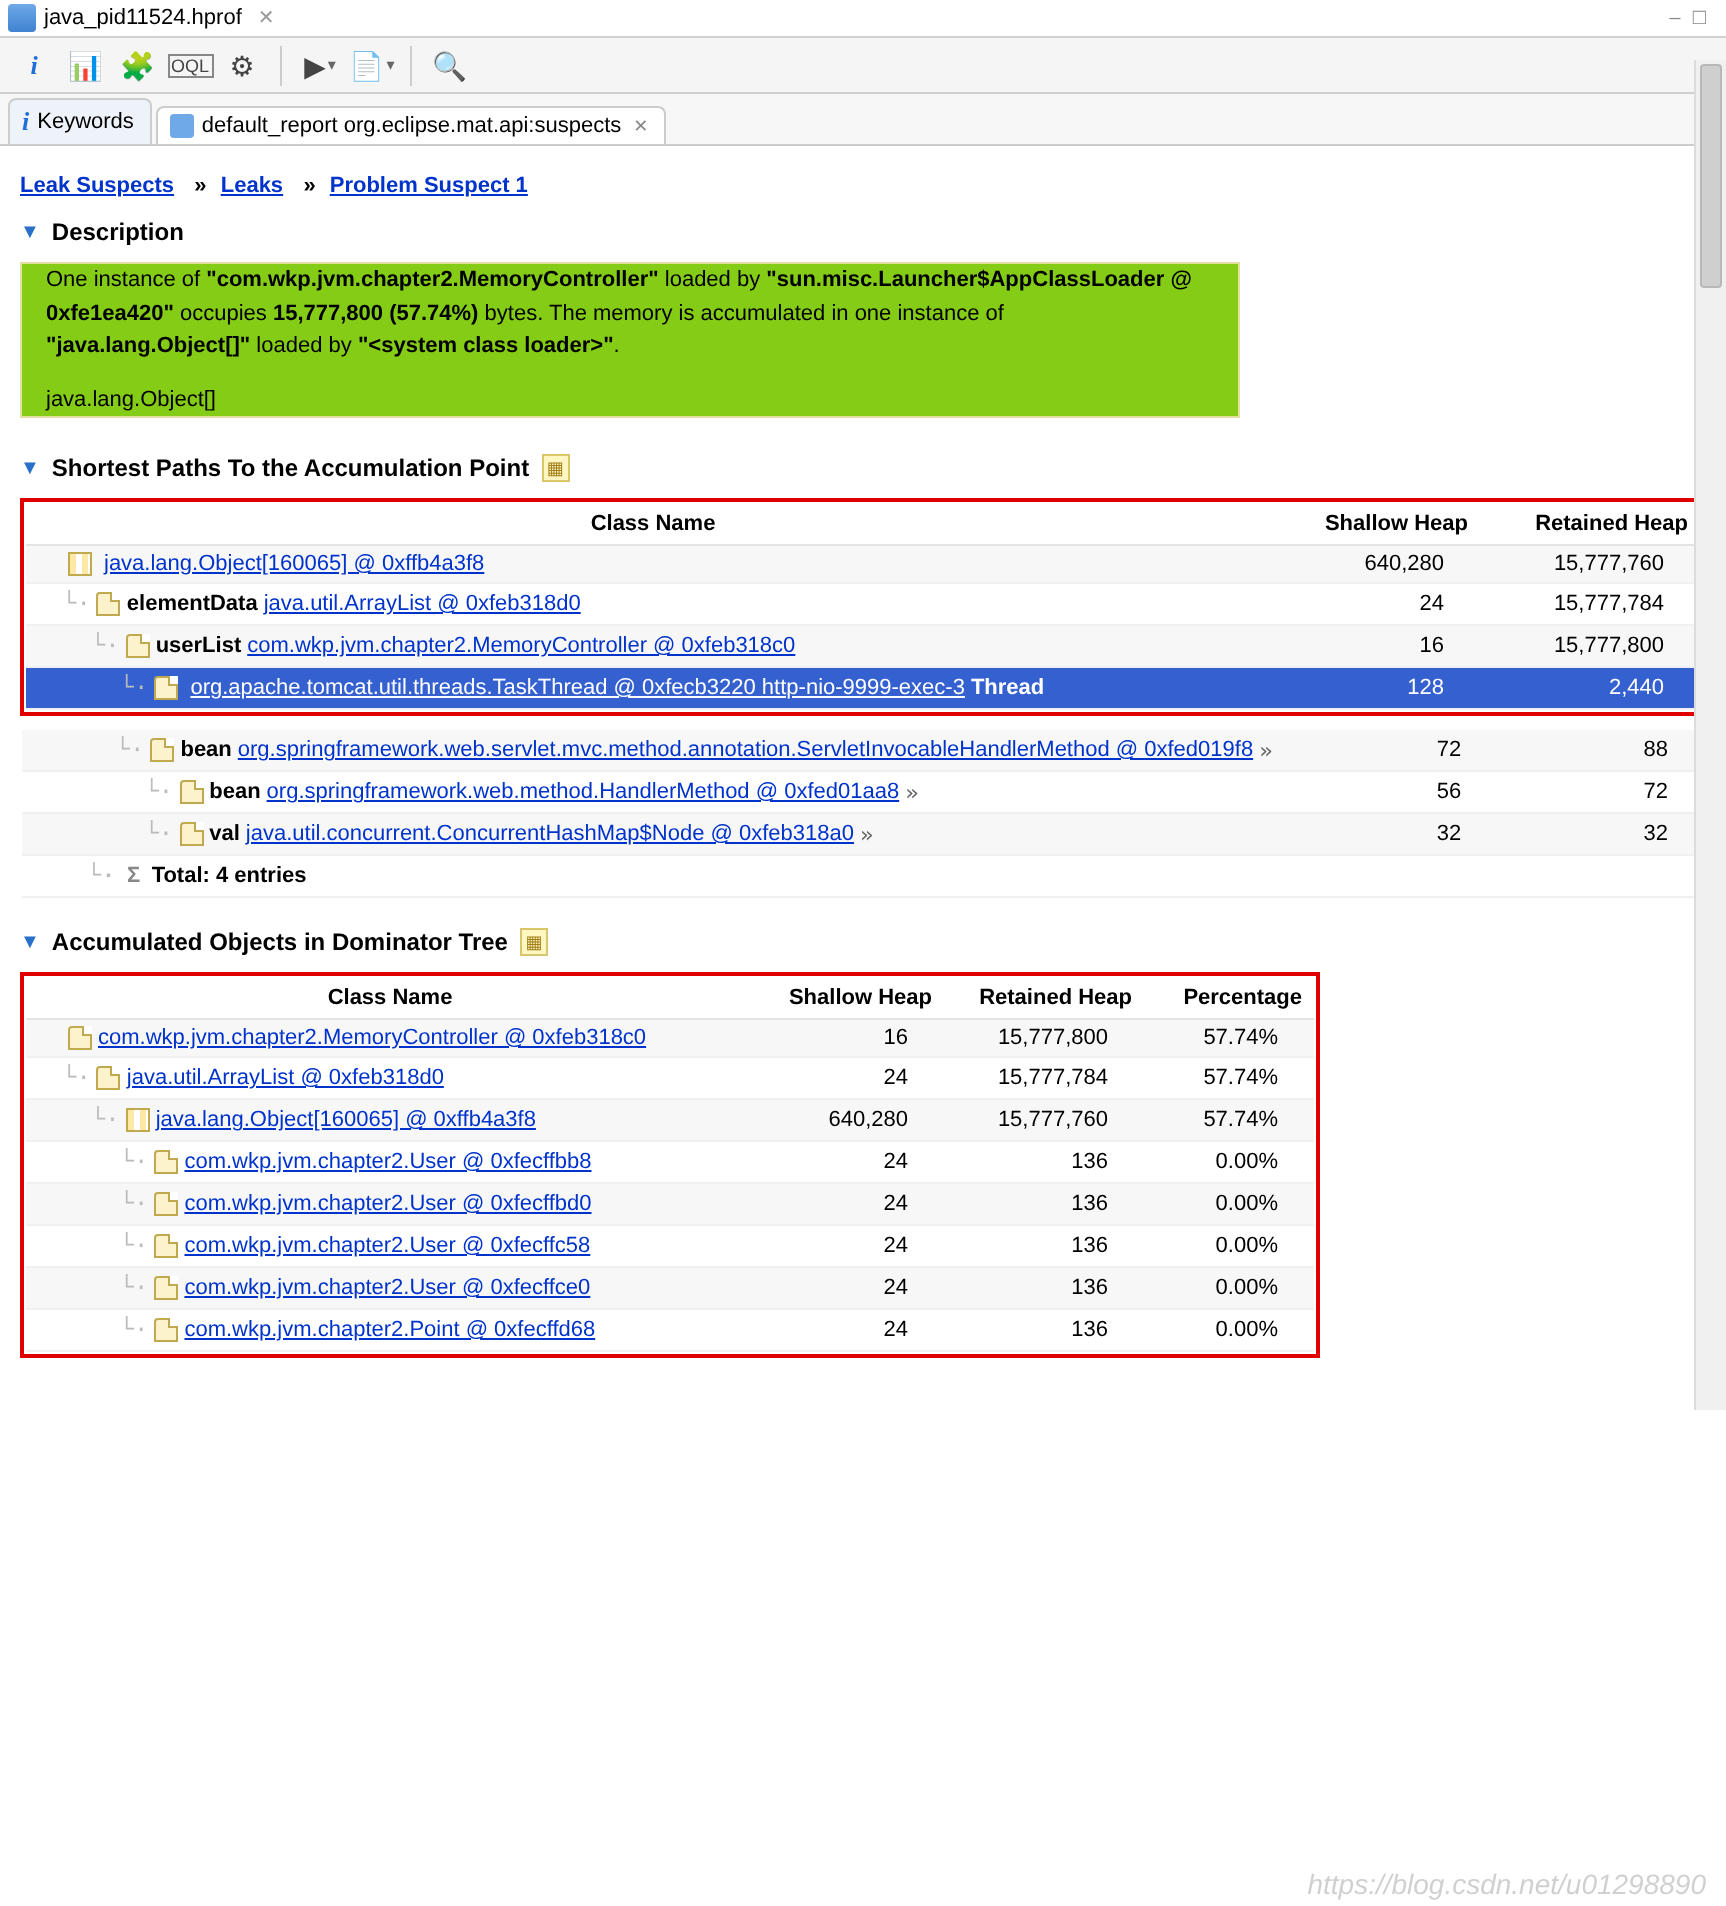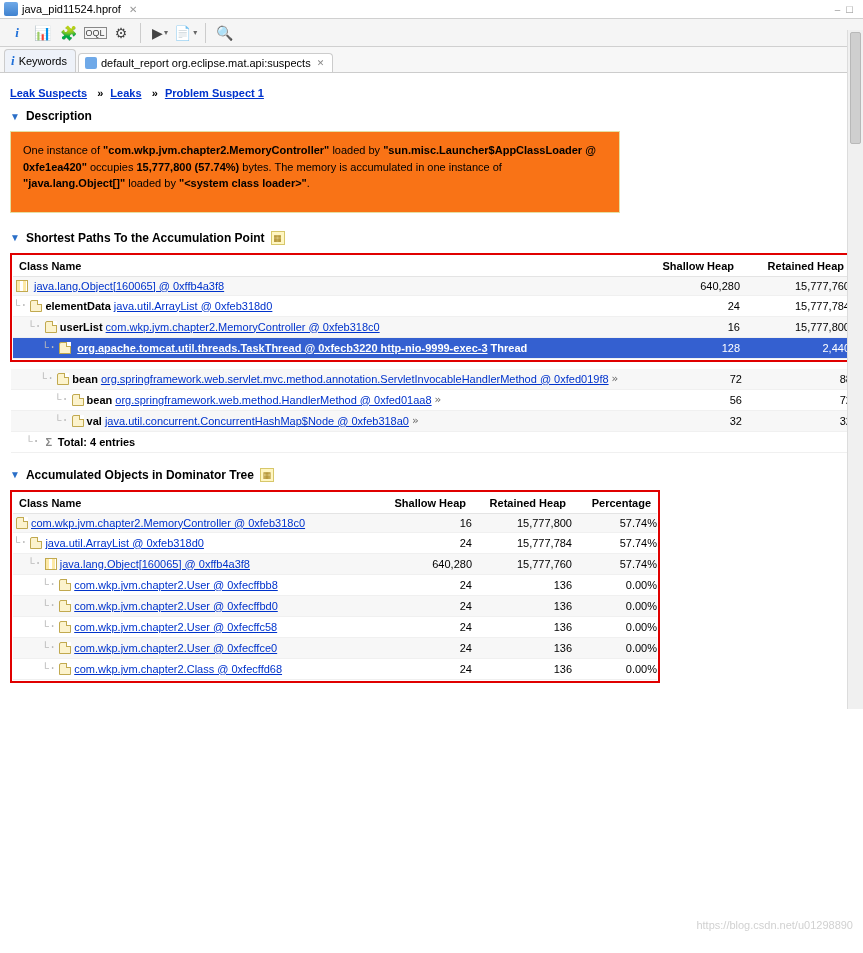--- a/index.html
+++ b/index.html
@@ -87,52 +87,52 @@
   .section-hd .tw { color: #2a6fc8; font-size: 10px; }
   .section-hd .ttl { font-weight: bold; font-size: 12px; }
   .section-hd .query-icon {
     width: 14px; height: 14px;
     display: inline-flex; align-items: center; justify-content: center;
     border: 1px solid #d7c76a; background: #fff6c2;
     font-size: 9px; color: #a37f17;
   }
 
   .desc-box {
-    background: #f97316;
+    background: #84cc16;
     border: 1px solid #e5dfa2;
-    padding: 10px 12px;
+    padding: 0 12px;
     max-width: 610px;
     line-height: 1.5;
   }
   .desc-box p { margin: 0 0 10px 0; }
   .desc-box .kw-title { font-weight: bold; }
 
   
   .tbl {
     border-collapse: collapse;
     width: 100%;
   }
   .tbl th {
-    text-align: left;
+    text-align: center;
     font-weight: bold;
     padding: 4px 6px;
     background: #fff;
     border-bottom: 1px solid #e4e4e4;
     font-size: 11px;
   }
   .tbl th.num, .tbl td.num { text-align: right; }
   .tbl td {
-    padding: 3px 0;
+    padding: 3px 18px;
     border-bottom: 1px solid #f0f0f0;
     vertical-align: middle;
     white-space: nowrap;
   }
   .tbl tr.odd td { background: #f7f7f7; }
   .tbl tr.sel td { background: #3460d0; color: #fff; }
-  .tbl tr.sel td a { color: #fff; font-weight: bold; }
+  .tbl tr.sel td a { color: #fff; }
   .tbl tr.total td { font-weight: bold; background: #fff; }
 
   .red-frame {
     border: 2px solid #e00000;
     padding: 1px;
     margin: 6px 0;
   }
   .no-frame { padding: 1px; margin: 4px 0 6px 0; }
 
   .tree-cell { display: flex; align-items: center; gap: 3px; }
@@ -165,24 +165,25 @@
   .sum-icon {
     width: 12px; height: 12px;
     display: inline-flex; align-items: center; justify-content: center;
     color: #888; font-size: 11px;
   }
   .bold-txt { font-weight: bold; }
   .gt { color: #666; font-family: monospace; }
 
   .watermark {
     position: fixed;
-    bottom: 22px; right: 10px;
+    bottom: 3px; right: 10px;
     color: rgba(150,150,150,0.45);
-    font-size: 11px;
+    font-size: 14px;
     pointer-events: none;
+    font-style: italic;
   }
   .scrollbar {
     position: absolute;
     right: 0; top: 30px; bottom: 0;
     width: 16px;
     background: #f0f0f0;
     border-left: 1px solid #dcdcdc;
   }
   .scrollbar::before {
     content: "";
@@ -253,20 +254,21 @@
 
   <div class="section-hd">
     <span class="tw">▼</span>
     <span class="ttl">Description</span>
   </div>
 
   <div class="desc-box">
     <p>
       <span>One instance of </span><b>"com.wkp.jvm.chapter2.MemoryController"</b><span> loaded by </span><b>"sun.misc.Launcher$AppClassLoader @ 0xfe1ea420"</b><span> occupies </span><b>15,777,800 (57.74%)</b><span> bytes. The memory is accumulated in one instance of </span><b>"java.lang.Object[]"</b><span> loaded by </span><b>"&lt;system class loader&gt;"</b><span>.</span>
     </p>
+    <div>java.lang.Object[]</div>
   </div>
 
   <div class="section-hd" style="margin-top:18px">
     <span class="tw">▼</span>
     <span class="ttl">Shortest Paths To the Accumulation Point</span>
     <span class="query-icon">▦</span>
   </div>
 
   <div class="red-frame">
     <table class="tbl" id="tbl-shortest">
@@ -489,21 +491,21 @@
               </td>
               <td class="num">24</td>
               <td class="num">136</td>
               <td class="num">0.00%</td>
             </tr>
             <tr>
               <td>
                 <div class="tree-cell">
                   <span class="tree-lines">&nbsp; &nbsp; └·</span>
                   <span class="obj-icon"></span>
-                  <a>com.wkp.jvm.chapter2.Class @ 0xfecffd68</a>
+                  <a>com.wkp.jvm.chapter2.Point @ 0xfecffd68</a>
                 </div>
               </td>
               <td class="num">24</td>
               <td class="num">136</td>
               <td class="num">0.00%</td>
             </tr>
           </tbody>
     </table>
   </div>
 

